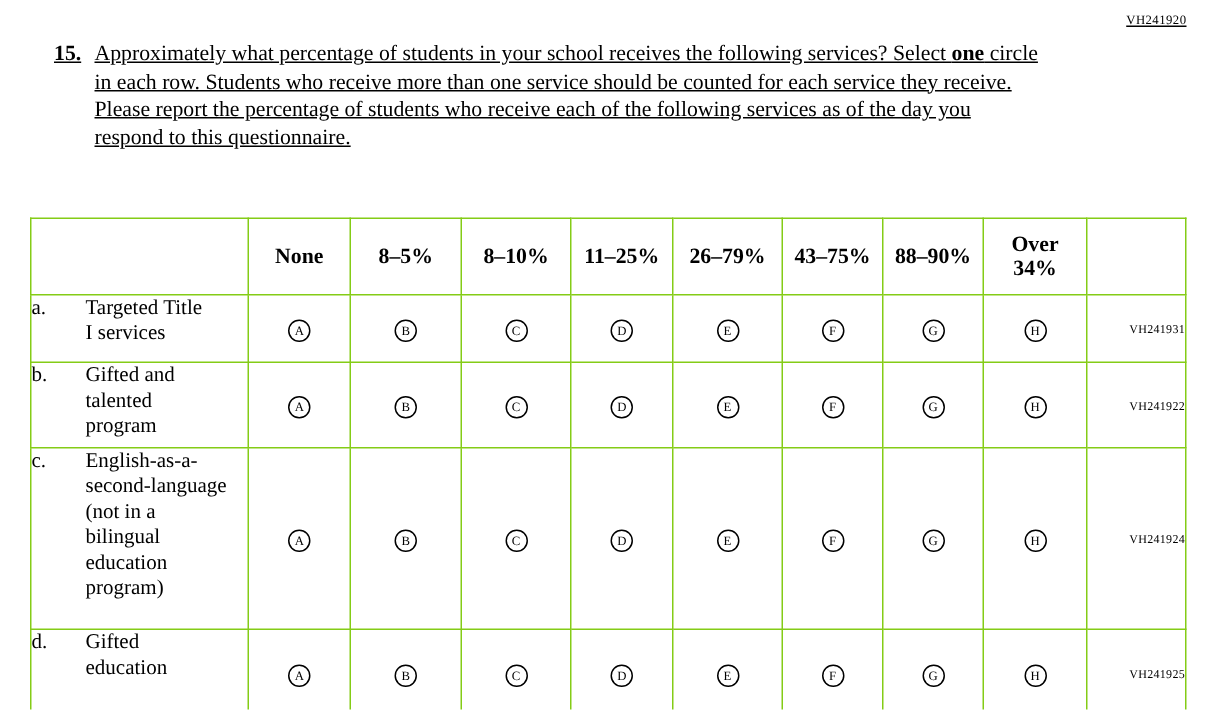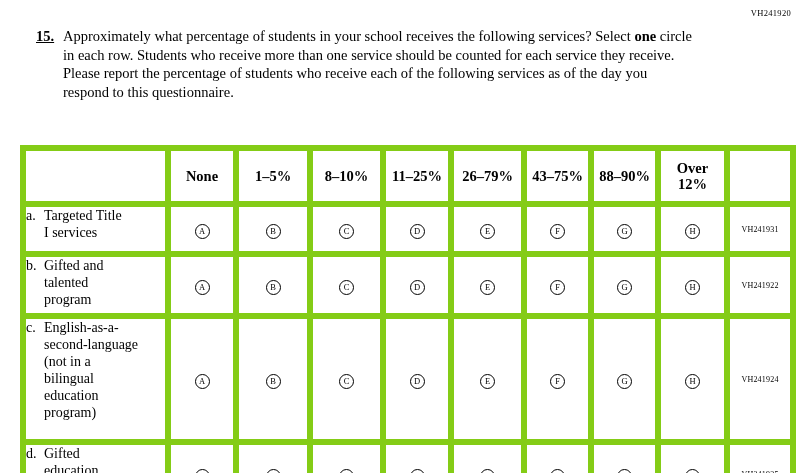--- a/index.html
+++ b/index.html
@@ -3,65 +3,65 @@
 <meta charset="utf-8">
 <style>
   html,body{margin:0;padding:0;}
   body{
     width:805px;height:473px;position:relative;overflow:hidden;
     background:#ffffff;color:#000;
     font-family:"Liberation Serif","DejaVu Serif",serif;
   }
   .page-code{
     position:absolute;top:8px;right:14px;
-    font-size:8.5px;letter-spacing:.3px;
+    font-size:8.5px;letter-spacing:.3px;text-decoration:underline;
   }
   .question{
     position:absolute;top:27px;left:36px;width:660px;
     display:flex;
     font-size:14.5px;line-height:18.5px;
   }
   .qnum{font-weight:bold;width:27px;flex:0 0 27px;text-decoration:underline;}
-  .qtext{flex:1;max-width:632px;}
+  .qtext{flex:1;max-width:632px;text-decoration:underline;}
   .qtext b{font-weight:bold;}
   table.services{
     position:absolute;top:145px;left:20px;width:770px;
     border-collapse:collapse;table-layout:fixed;
   }
   table.services td{
-    border:6px solid #84cc16;
+    border:1px solid #84cc16;
     padding:0;
     overflow:hidden;
   }
   tr.hdr td{
     height:50px;
     text-align:center;vertical-align:middle;
     font-weight:bold;font-size:14.5px;line-height:16px;
     white-space:pre-line;
   }
   td.lbl{
     vertical-align:top;
     font-size:14px;line-height:17px;
     padding:2px 2px 0 4px;
   }
   .lbl-wrap{display:flex;}
   .row-letter{flex:0 0 18px;}
-  .row-label{flex:1;white-space:pre-line;}
+  .row-label{flex:1;white-space:pre-line;margin-left:18px;}
   td.opt{text-align:center;vertical-align:middle;}
   .circle{
     display:inline-block;
     width:13px;height:13px;
     border:1px solid #000;border-radius:50%;
     font-size:8.5px;line-height:13px;text-align:center;
     font-family:"Liberation Serif","DejaVu Serif",serif;
     cursor:pointer;
   }
   td.code{
     font-size:8px;letter-spacing:.2px;
-    text-align:center;vertical-align:middle;
+    text-align:right;vertical-align:middle;
     padding-left:4px;
   }
   tr.row-a td{height:44px;}
   tr.row-b td{height:56px;}
   tr.row-c td{height:120px;}
   tr.row-d td{height:58px;}
 </style>
 </head>
 <body>
 
@@ -82,28 +82,28 @@
       <col style="width:73px">
       <col style="width:67px">
       <col style="width:67px">
       <col style="width:69px">
       <col style="width:66px">
   </colgroup>
   <tbody>
       <tr class="hdr">
     <td></td>
     <td>None</td>
-    <td>1–5%</td>
+    <td>8–5%</td>
     <td>8–10%</td>
     <td>11–25%</td>
     <td>26–79%</td>
     <td>43–75%</td>
     <td>88–90%</td>
     <td>Over
-12%</td>
+34%</td>
     <td></td>
   </tr>
 
   <tr class="row-a">
     <td class="lbl">
       <div class="lbl-wrap">
         <span class="row-letter">a.</span>
         <span class="row-label">Targeted Title
 I services</span>
       </div>

